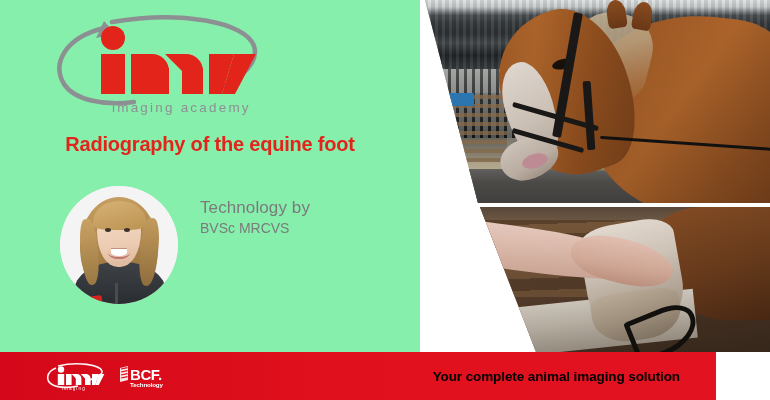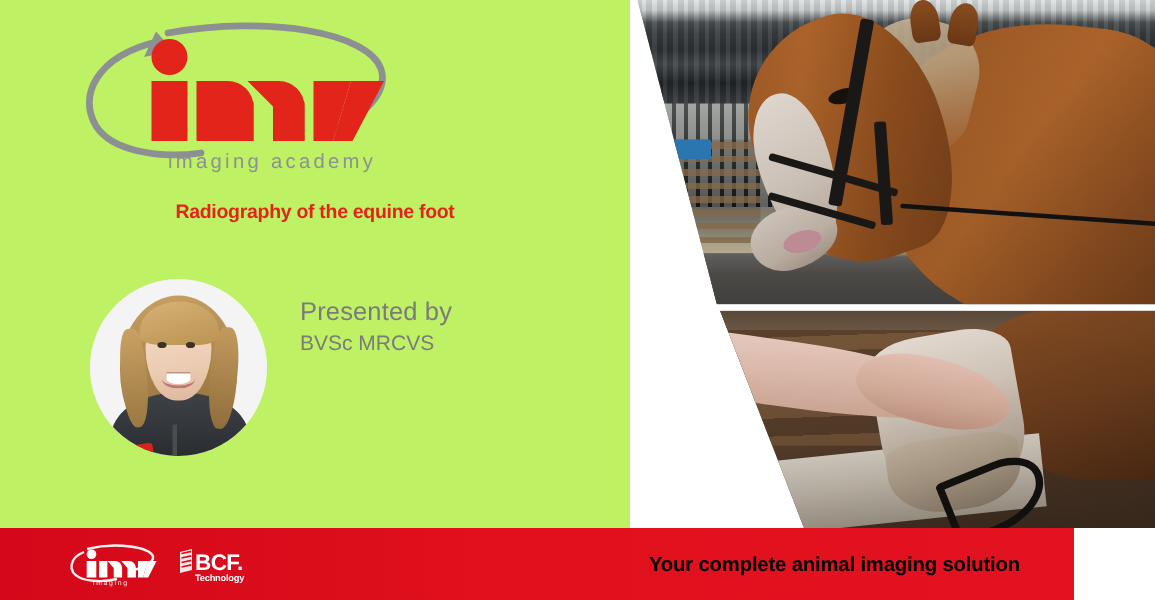--- a/index.html
+++ b/index.html
@@ -218,33 +218,33 @@
     position:absolute;inset:0;
     background:linear-gradient(180deg,rgba(0,0,0,.04),rgba(0,0,0,.12));
     pointer-events:none;
   }
 
   
   .left-pane {
     position: absolute;
     left: 0; top: 0;
     width: 420px; height: 352px;
-    background: #bef264;
+    background: #86efac;
   }
 
   .logo-block{
     position:absolute;left:30px;top:8px;width:250px;height:110px;
   }
   .logo-svg{display:block;width:250px;height:110px;}
 
   .deck-title{
     position:absolute;left:0;top:133px;width:420px;
     text-align:center;
     color:#e2241b;
-    font-size:13px;
+    font-size:20px;
     font-weight:bold;
     letter-spacing:-0.2px;
     white-space:nowrap;
   }
 
   .presenter-row{
     position:absolute;left:60px;top:186px;width:340px;height:120px;
   }
   .avatar{
     position:absolute;left:0;top:0;width:118px;height:118px;
@@ -464,21 +464,21 @@
         <div class="av-hair-front"></div>
         <div class="av-eye-l"></div>
         <div class="av-eye-r"></div>
         <div class="av-lip"></div>
         <div class="av-smile"></div>
         <div class="av-zip"></div>
         <div class="av-red"></div>
       </div>
 
       <div class="presenter-text">
-        <div class="presented-by">Presented by</div>
+        <div class="presented-by">Technology by</div>
         <div class="presenter-quals">BVSc MRCVS</div>
       </div>
     </div>
 
 
   </div>
 
   <div class="footer">
     <div class="footer-inner">
       <div class="footer-logos">

